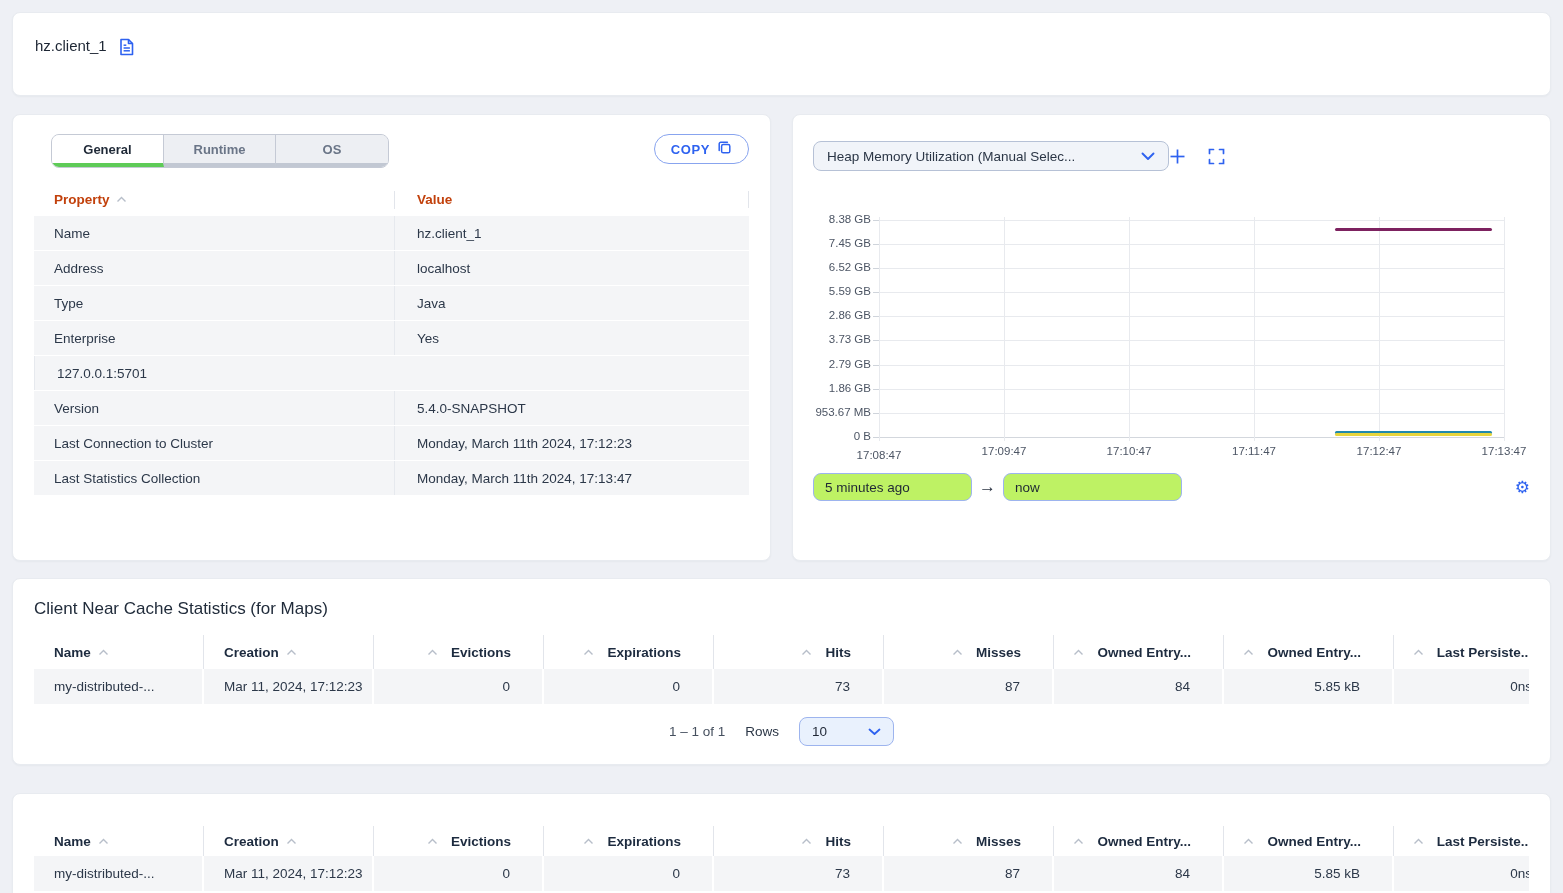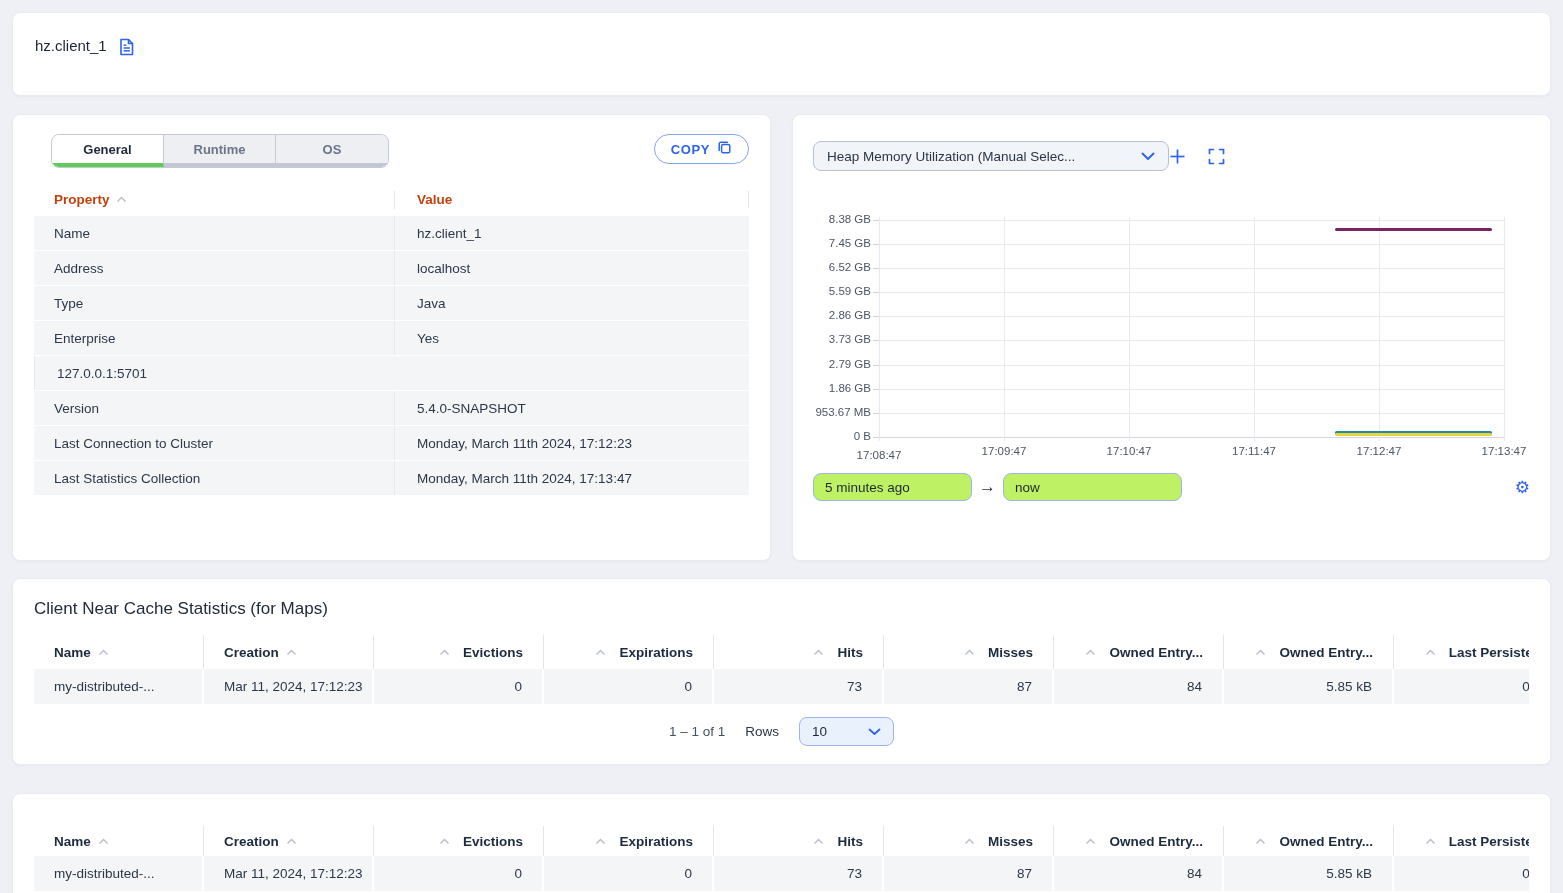--- a/index.html
+++ b/index.html
@@ -72,21 +72,21 @@
   .stat-card.caches { margin-top: 28px; height: 140px; padding-top: 20px; }
   .section-title { font-size: 17px; color: #212c3b; }
   .stat-table { margin-top: 16px; overflow: hidden; white-space: nowrap; }
   .caches .stat-table { margin-top: 12px; }
   .st-row { display: flex; }
   .st-cell { flex: 0 0 170px; width: 170px; height: 35px; display: flex; align-items: center; overflow: hidden; }
   .st-head .st-cell { font-weight: 700; color: #1d2b3f; border-right: 1px solid #e2e5eb; height: 34px; }
   .caches .st-head .st-cell { height: 30px; }
   .st-head .st-cell:last-child { border-right: none; }
   .st-cell.al { justify-content: flex-start; padding-left: 20px; gap: 7px; }
-  .st-cell.ar { justify-content: flex-end; padding-right: 20px; gap: 13px; }
+  .st-cell.ar { justify-content: flex-end; padding-right: 32px; gap: 13px; }
   .st-data .st-cell { background: #f4f5f7; border-right: 2px solid #ffffff; color: #2c3849; }
   .st-data .st-cell:last-child { border-right: none; }
   .sort-caret { flex: 0 0 auto; display: inline-flex; }
   
   .pagination { display: flex; align-items: center; justify-content: center; gap: 20px; margin-top: 13px; }
   .page-range { color: #46505f; }
   .rows-label { color: #2b3646; }
   .rows-select { display: flex; align-items: center; justify-content: space-between; width: 95px; height: 29px;
                  background: #e9f1fd; border: 1px solid #9db4ee; border-radius: 8px; padding: 0 12px;
                  color: #1f2735; cursor: pointer; gap: 12px; }

